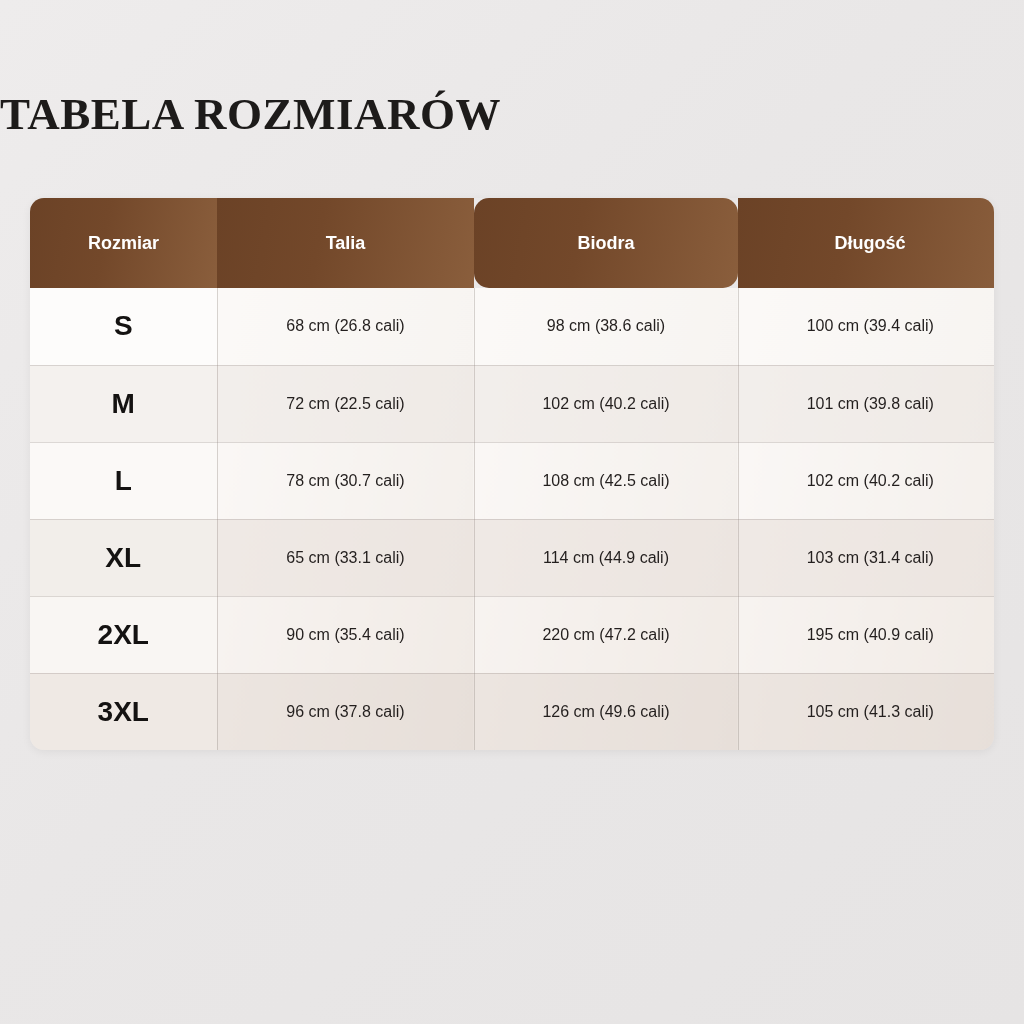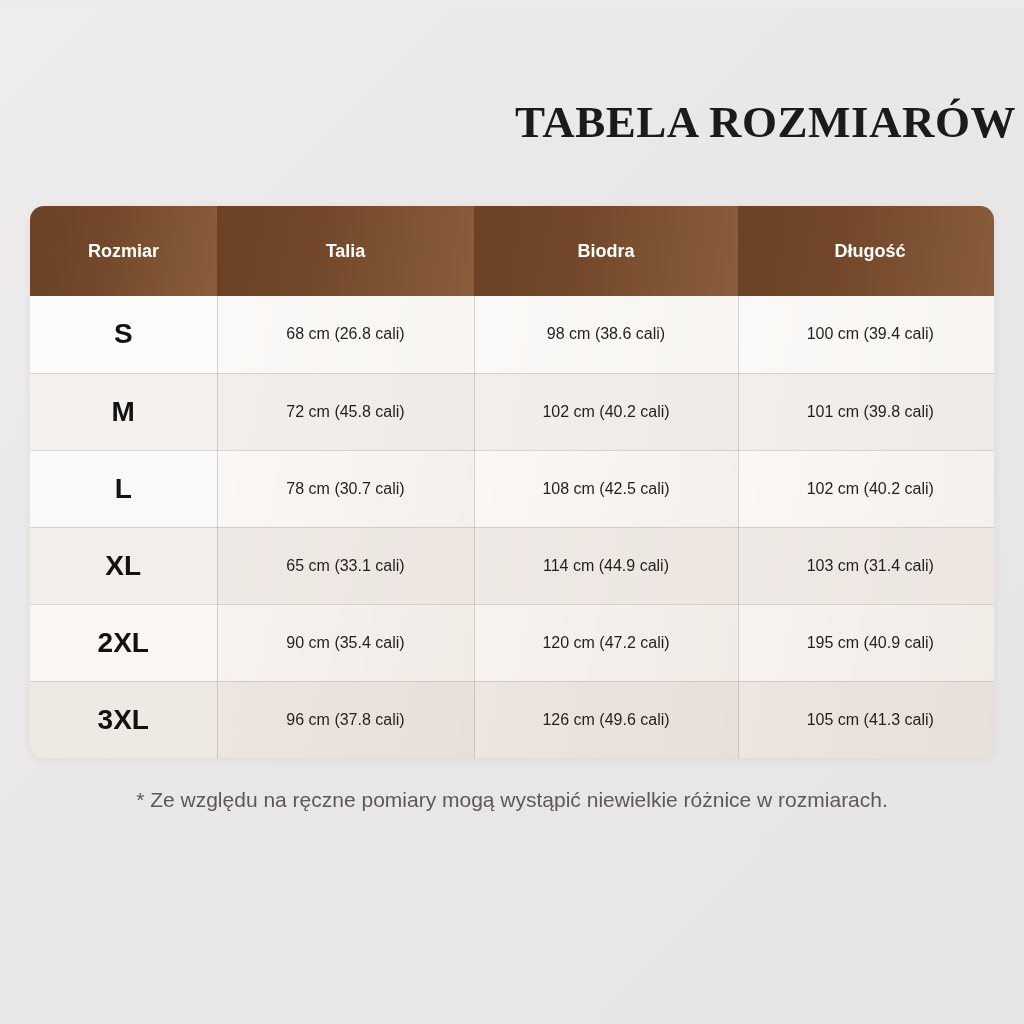--- a/index.html
+++ b/index.html
@@ -16,27 +16,27 @@
 
   .page {
     position: relative;
     width: 1024px;
     height: 1024px;
     box-sizing: border-box;
     background: linear-gradient(135deg, #eeecec 0%, #e9e7e7 45%, #e6e4e4 100%);
   }
 
   .title {
-    text-align: right;
+    text-align: left;
     font-family: "Liberation Serif", serif;
     font-weight: bold;
     font-size: 45px;
     letter-spacing: 0.5px;
     color: #1d1b1a;
-    margin: 8px;
+    margin: 0;
     padding-top: 88px;
   }
 
   .table-wrap {
     position: absolute;
     left: 30px;
     top: 198px;
     width: 964px;
     border-radius: 14px;
     overflow: hidden;
@@ -53,21 +53,21 @@
     background: linear-gradient(100deg, #6b4226 0%, #73482a 40%, #8a5e3c 100%);
     color: #ffffff;
     font-size: 18px;
     font-weight: bold;
     height: 88px;
     text-align: center;
     border: none;
   }
   thead th.col-size { width: 185px; }
   thead th.col-waist { width: 255px; }
-  thead th.col-hips { width: 262px; }
+  thead th.col-hips { width: 262px; border-radius: 15px; }
   thead th.col-len  { width: 262px; }
 
   tbody tr { height: 77px; }
 
   tbody td {
     text-align: center;
     color: #231f1e;
     font-size: 16px;
     border-right: 1px solid rgba(150,140,135,0.35);
     border-bottom: 1px solid rgba(150,140,135,0.3);
@@ -126,47 +126,46 @@
       </thead>
       <tbody>
         <tr>
           <td class="size-cell">S</td>
           <td>68 cm (26.8 cali)</td>
           <td>98 cm (38.6 cali)</td>
           <td>100 cm (39.4 cali)</td>
         </tr>
         <tr>
           <td class="size-cell">M</td>
-          <td>72 cm (45.8 cali)</td>
+          <td>72 cm (22.5 cali)</td>
           <td>102 cm (40.2 cali)</td>
           <td>101 cm (39.8 cali)</td>
         </tr>
         <tr>
           <td class="size-cell">L</td>
           <td>78 cm (30.7 cali)</td>
           <td>108 cm (42.5 cali)</td>
           <td>102 cm (40.2 cali)</td>
         </tr>
         <tr>
           <td class="size-cell">XL</td>
           <td>65 cm (33.1 cali)</td>
           <td>114 cm (44.9 cali)</td>
           <td>103 cm (31.4 cali)</td>
         </tr>
         <tr>
           <td class="size-cell">2XL</td>
           <td>90 cm (35.4 cali)</td>
-          <td>120 cm (47.2 cali)</td>
+          <td>220 cm (47.2 cali)</td>
           <td>195 cm (40.9 cali)</td>
         </tr>
         <tr>
           <td class="size-cell">3XL</td>
           <td>96 cm (37.8 cali)</td>
           <td>126 cm (49.6 cali)</td>
           <td>105 cm (41.3 cali)</td>
         </tr>
       </tbody>
     </table>
   </div>
 
-  <div class="footnote">* Ze względu na ręczne pomiary mogą wystąpić niewielkie różnice w rozmiarach.</div>
 
 </div>
 
 </body></html>

